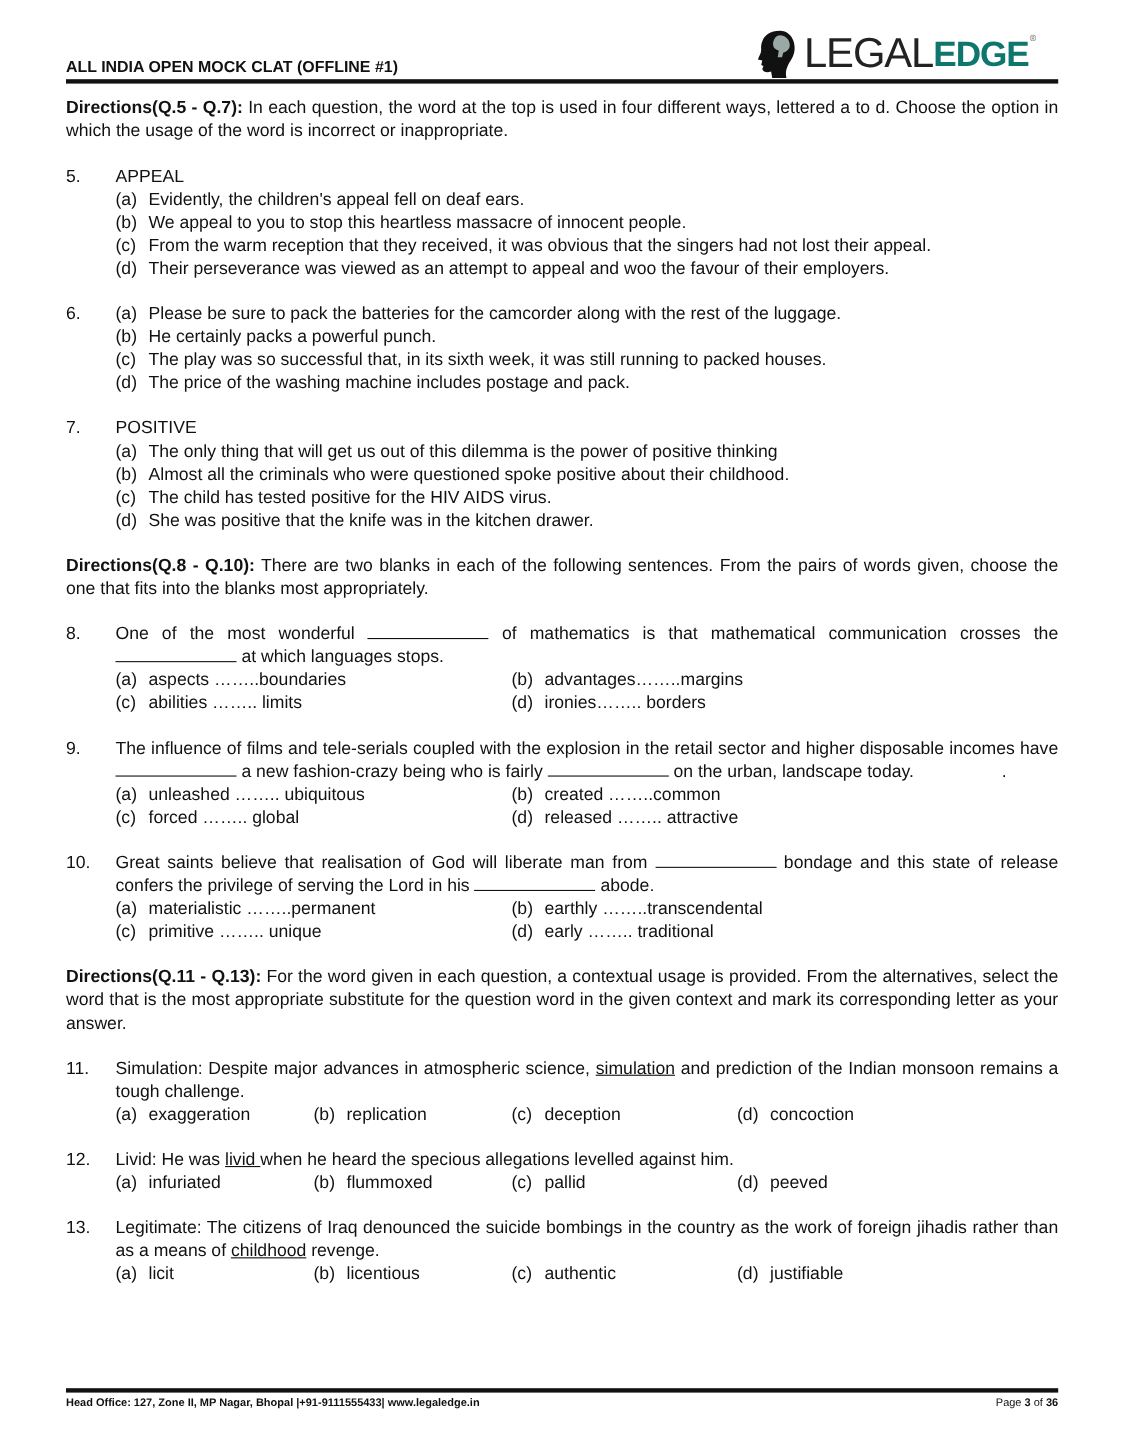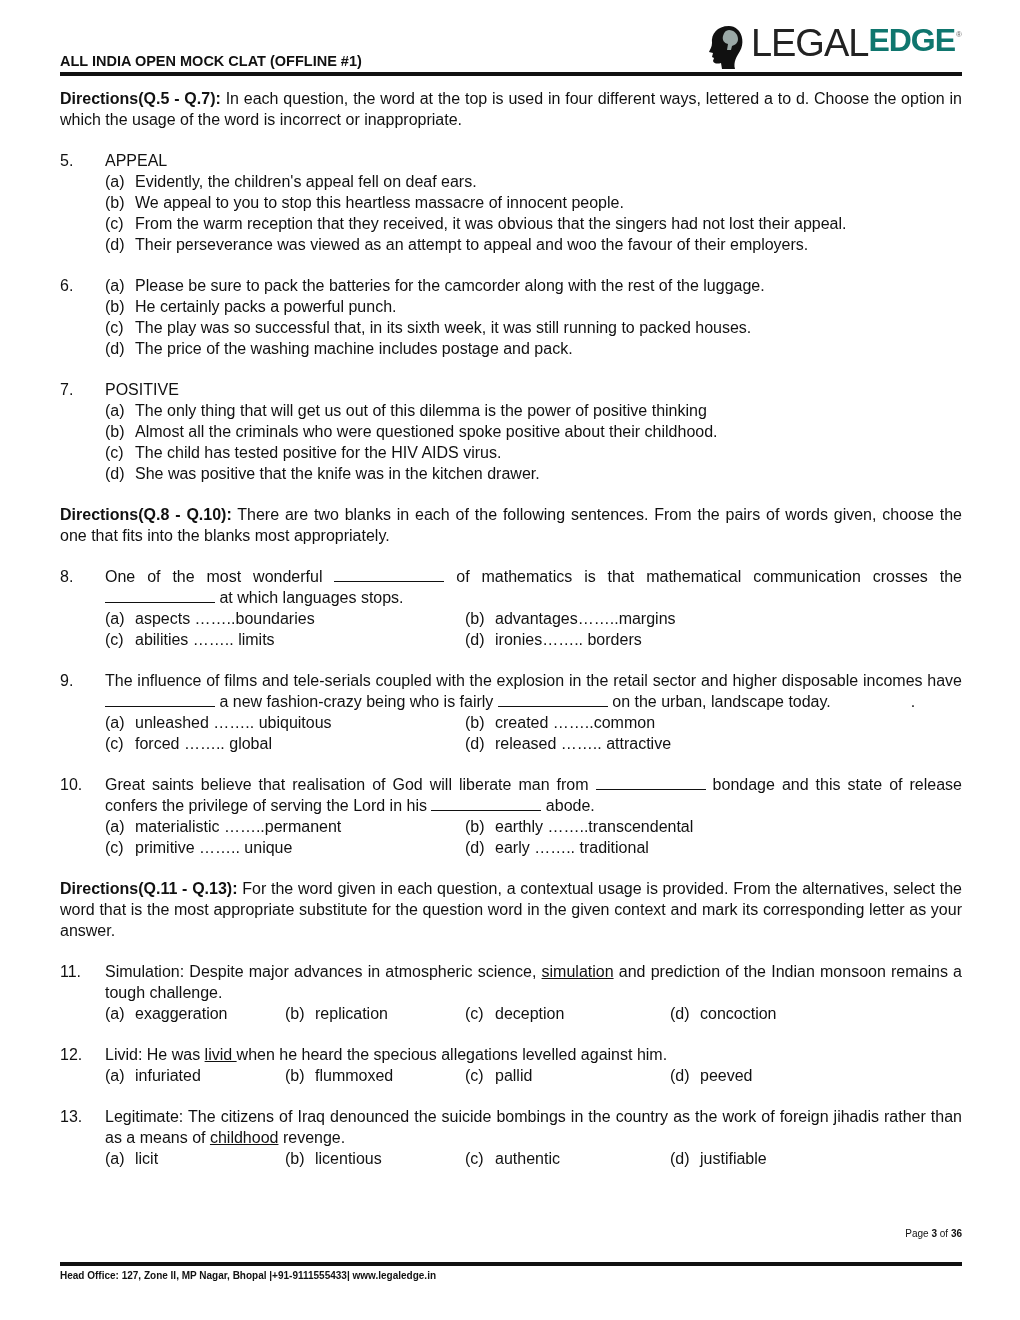--- a/index.html
+++ b/index.html
@@ -1,41 +1,41 @@
 <!DOCTYPE html>
 <html><head>
 <meta charset="utf-8">
 <style>
   html, body { margin:0; padding:0; background:#ffffff; }
   body { width:1020px; height:1320px; position:relative; overflow:hidden;
          font-family:"Liberation Sans", sans-serif; color:#111; font-size:16px; }
   .page { position:absolute; left:60px; top:0; width:902px; }
   .header { position:absolute; left:0; top:20px; width:902px; height:56px; }
   .header-title { position:absolute; left:0; top:33px; font-weight:bold; font-size:14.5px; letter-spacing:0; }
-  .logo { position:absolute; right:0; top:4px; height:50px; display:flex; }
+  .logo { position:absolute; right:20px; top:4px; height:50px; display:flex; align-items:center; }
   .logo-head { width:40px; height:46px; margin-right:4px; }
   .logo-legal { font-size:38px; color:#222; letter-spacing:-1px; font-weight:normal; line-height:1; }
   .logo-edge { font-size:32px; color:#0f766e; font-weight:bold; letter-spacing:-1px; line-height:1; }
   .logo-reg { font-size:8px; color:#666; align-self:flex-start; margin-top:6px; margin-left:1px; }
   .rule-top { position:absolute; left:0; top:72px; width:902px; height:4px; background:#111; }
   .content { position:absolute; left:0; top:88px; width:902px; }
   .dir { line-height:21px; font-size:16px; text-align:justify; margin:0 0 20px 0; }
   .dir b { font-weight:bold; }
   .q { display:flex; margin:0 0 20px 0; line-height:21px; }
   .qn { width:45px; flex:none; }
   .qb { flex:1; text-align:justify; }
   .opt { display:flex; }
   .opt .ol { width:30px; flex:none; }
   .grid2 { display:grid; grid-template-columns:360px 1fr; }
   .grid4 { display:grid; grid-template-columns:180px 180px 205px 1fr; }
   .blank { display:inline-block; width:110px; border-bottom:1.5px solid #111; height:14px; vertical-align:baseline; }
   .u { text-decoration:underline; }
   .rule-bot { position:absolute; left:0; top:1262px; width:902px; height:4px; background:#111; }
   .footer-left { position:absolute; left:0; top:1270px; font-size:10px; font-weight:bold; }
-  .footer-right { position:absolute; right:0; top:1228px; font-size:10px; }
+  .footer-right { position:absolute; right:0; top:1270px; font-size:10px; }
   .footer-right b { font-weight:bold; }
 </style>
 </head>
 <body>
 
 <div class="page">
 
   <div class="header">
     <div class="header-title">ALL INDIA OPEN MOCK CLAT (OFFLINE #1)</div>
     <div class="logo">

